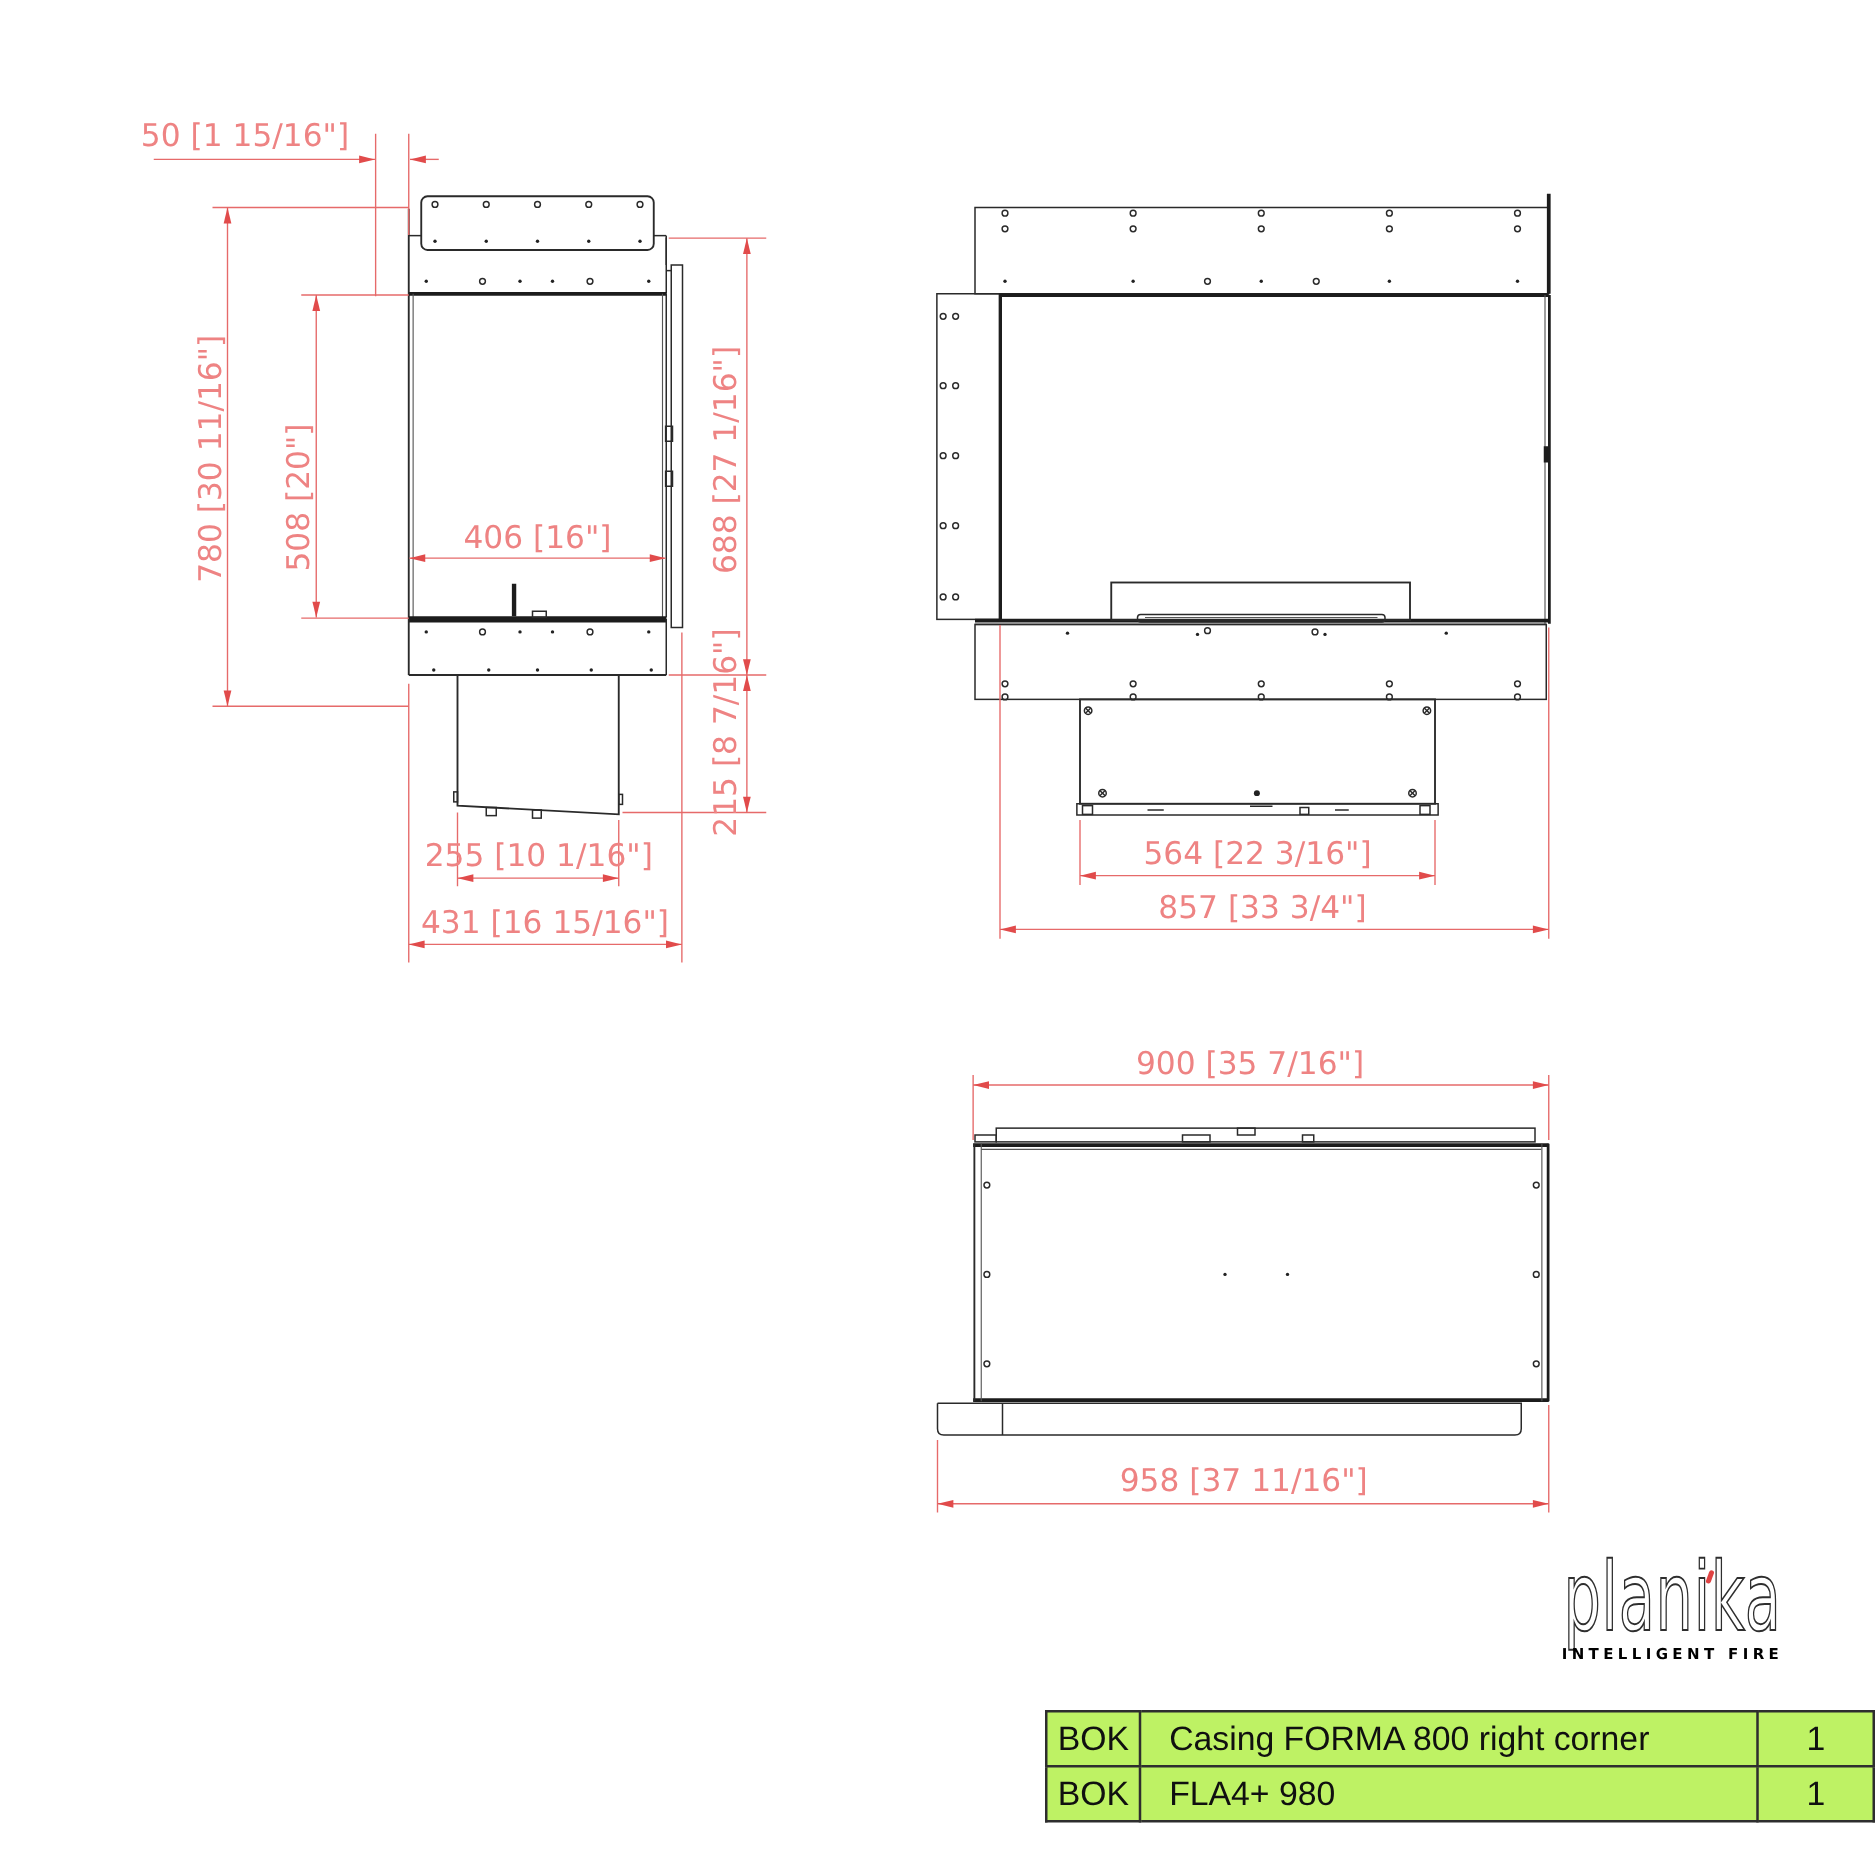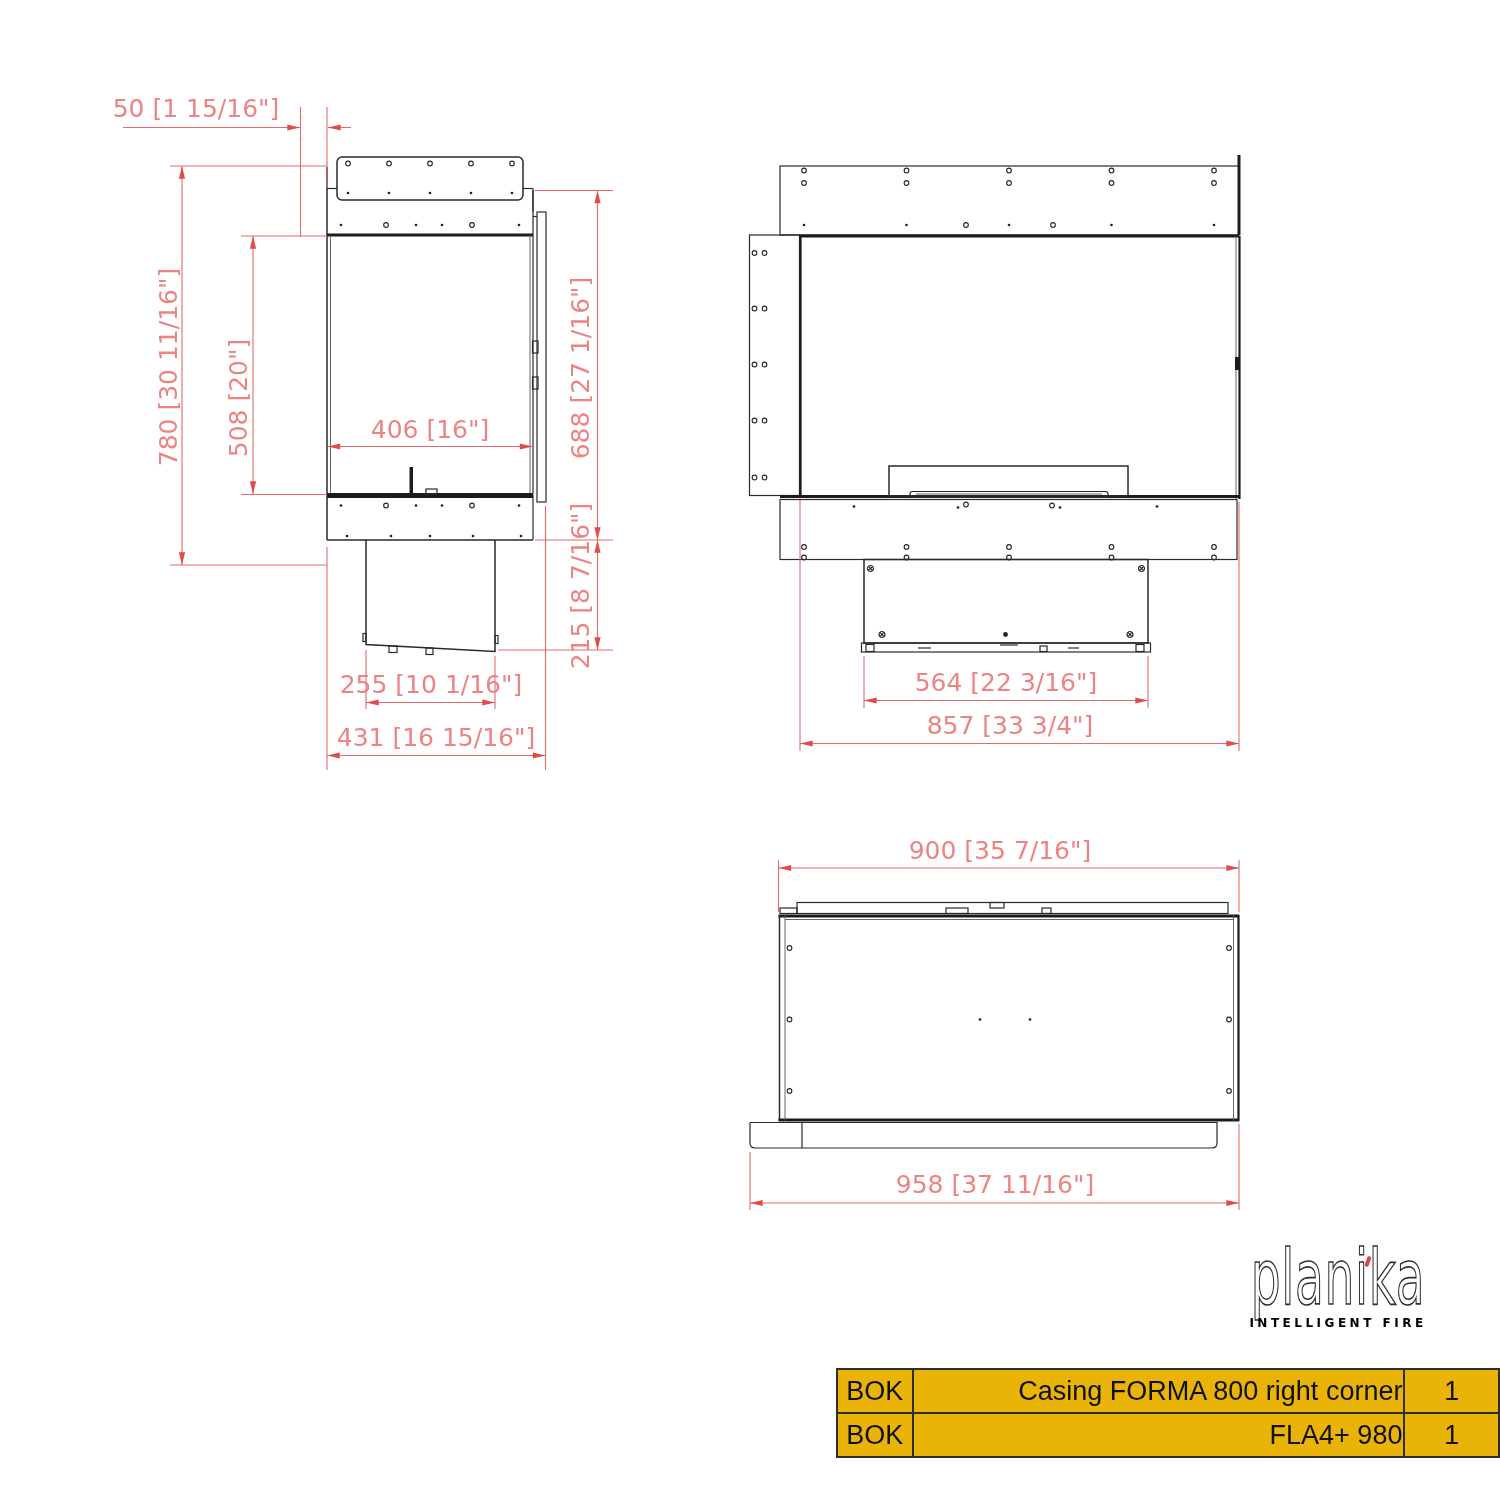--- a/index.html
+++ b/index.html
@@ -28,23 +28,23 @@
                font-family:"DejaVu Sans", sans-serif; }
   .logo-accent { position:absolute; left:128px; top:12px; width:4px; height:11px;
                  background:#e04343; transform:rotate(20deg); border-radius:2px; }
   .logo-tagline { position:absolute; top:72px; left:-10px; right:-10px; text-align:center;
                   font-size:12px; letter-spacing:3.5px; font-weight:700; color:#000000;
                   white-space:nowrap; font-family:"DejaVu Sans", sans-serif; }
 
   
   .parts-table { position:absolute; left:836px; top:1368px; border-collapse:collapse;
                  font-family:"Liberation Sans", sans-serif; font-size:27px; color:#101010; }
-  .parts-table td { border:2px solid #2e2e2e; height:40px; background:#eab308; }
+  .parts-table td { border:2px solid #2e2e2e; height:40px; background:#bef264; }
   .c-code { width:72px;  text-align:center; }
-  .c-desc { width:486px; text-align:right; padding-left:10px; }
+  .c-desc { width:486px; text-align:left; padding-left:22px; }
   .c-qty  { width:92px;  text-align:center; }
 </style>
 </head>
 <body>
 
 <div class="stage">
 
 <svg width="1500" height="1500" viewBox="0 0 1500 1500">
   <defs>
     <marker id="arr" viewBox="0 0 14 8" refX="13.2" refY="4" markerWidth="14" markerHeight="8" markerUnits="userSpaceOnUse" orient="auto-start-reverse">

